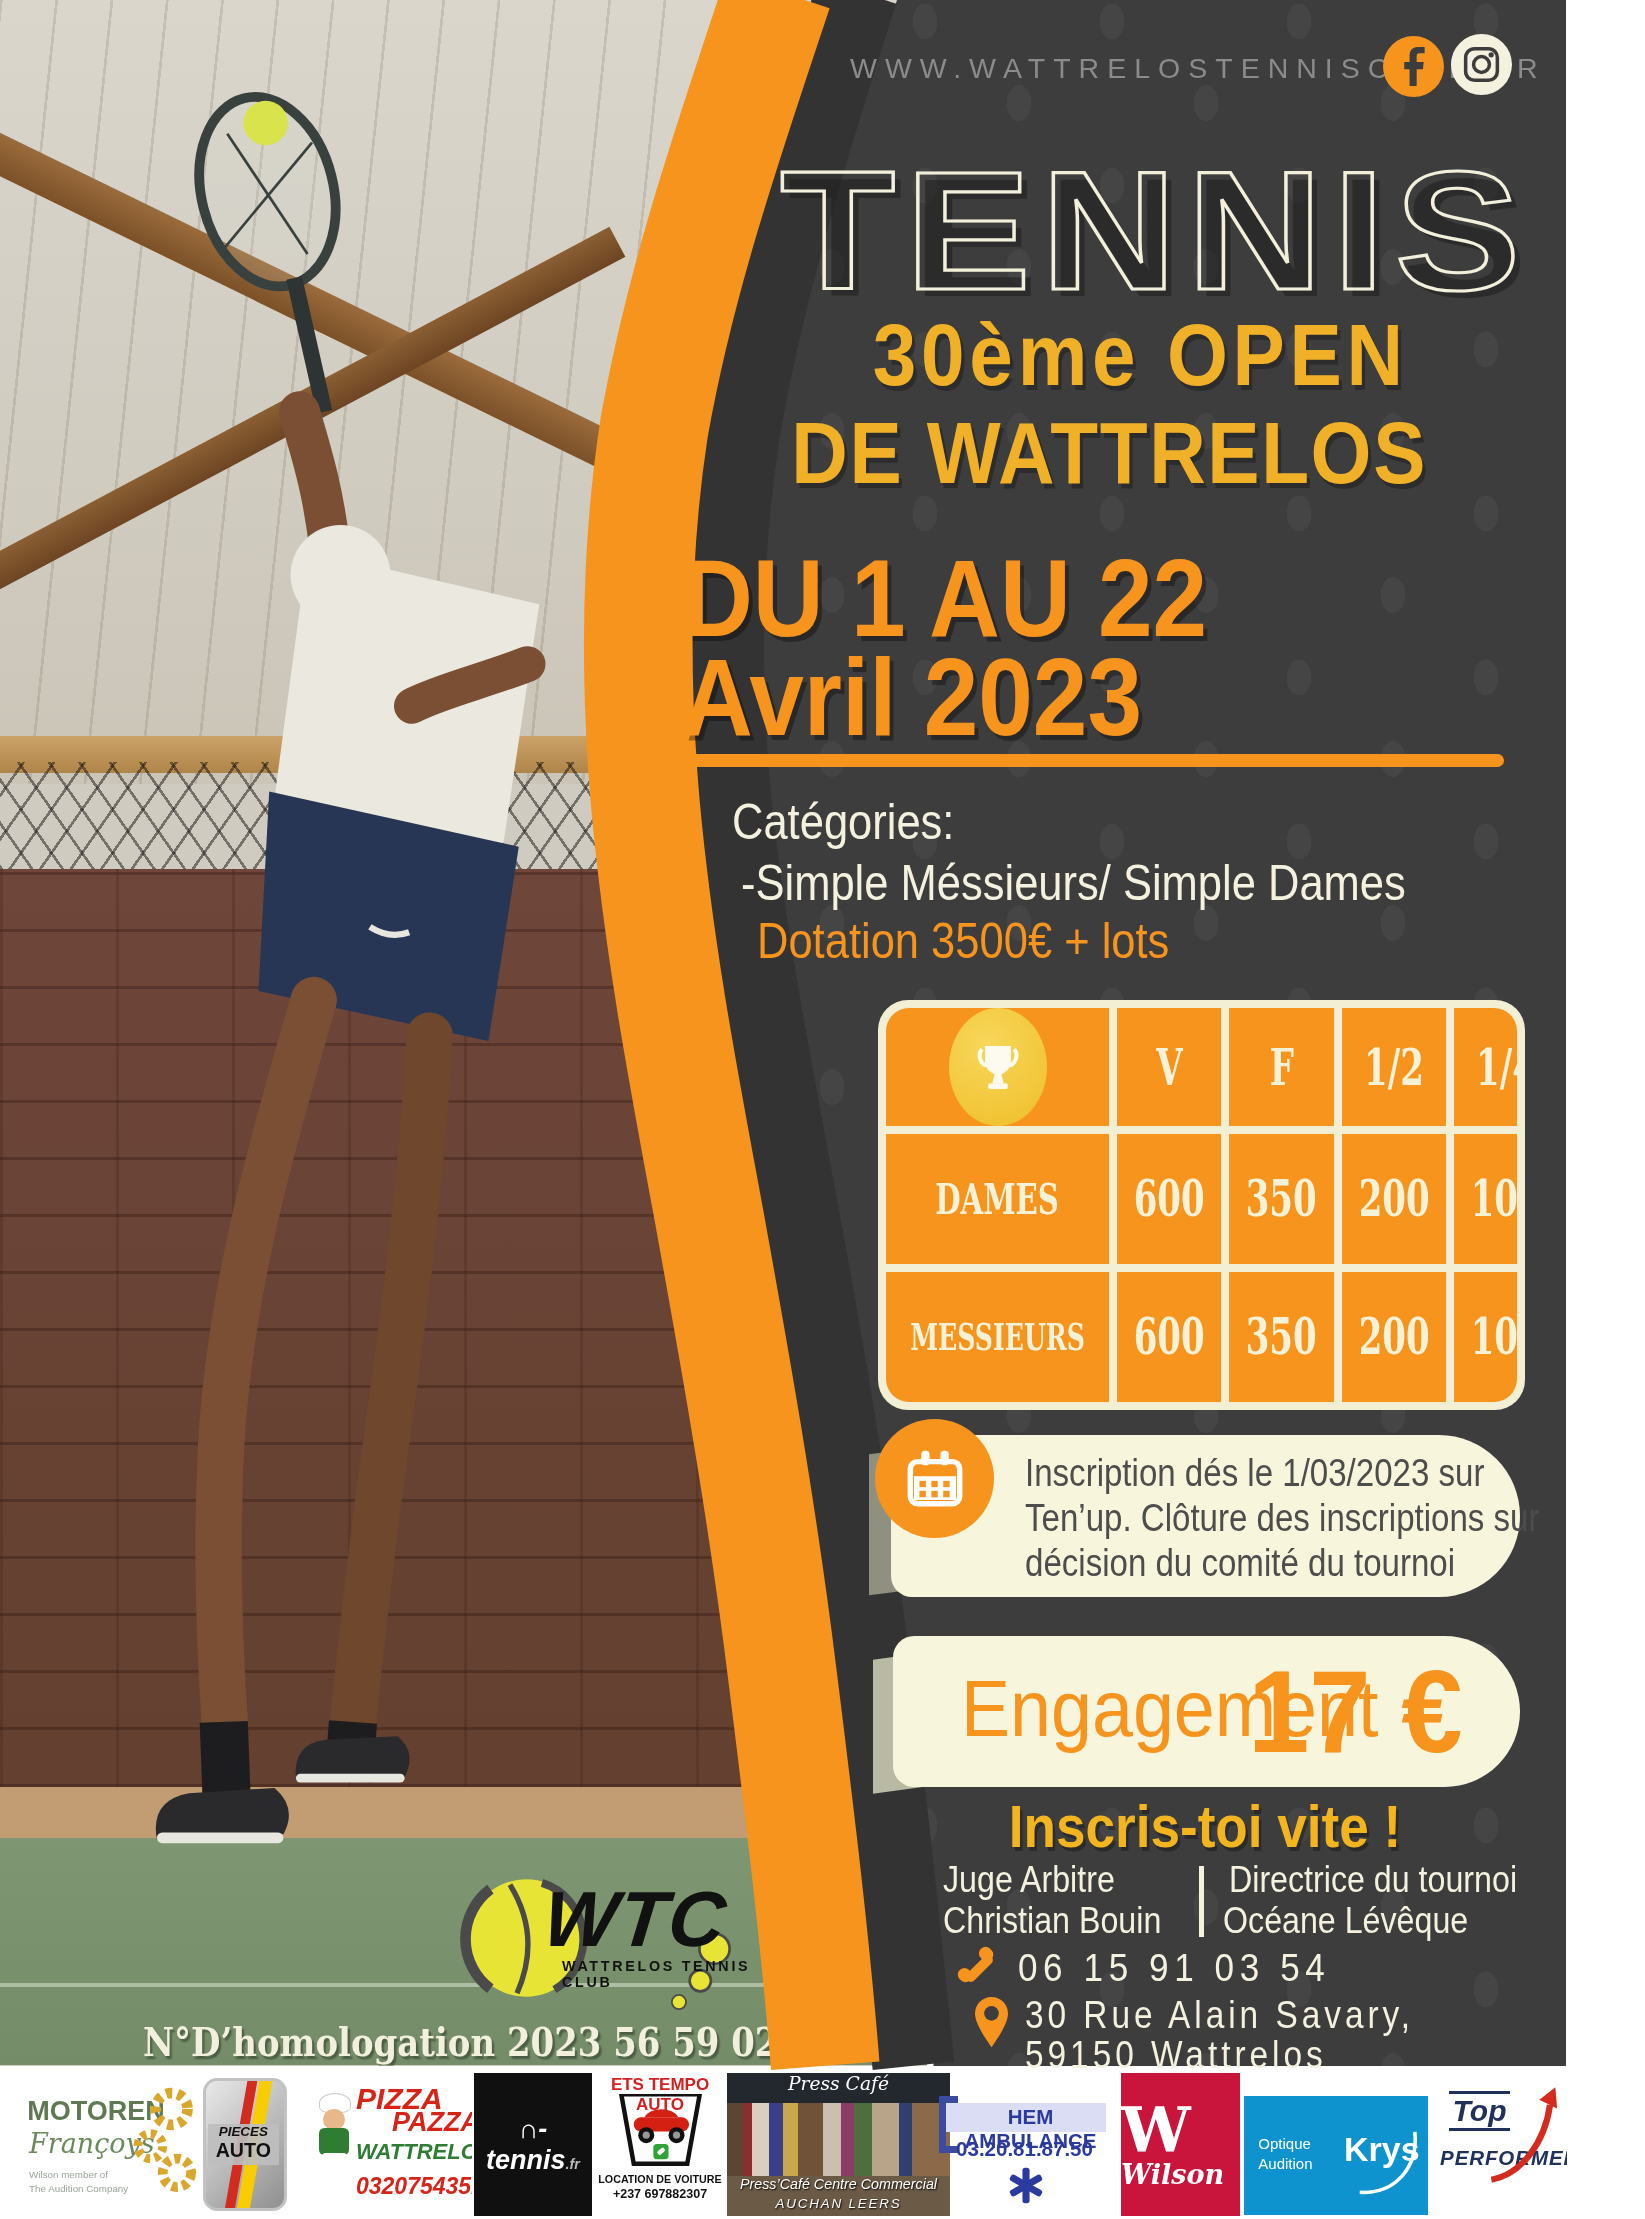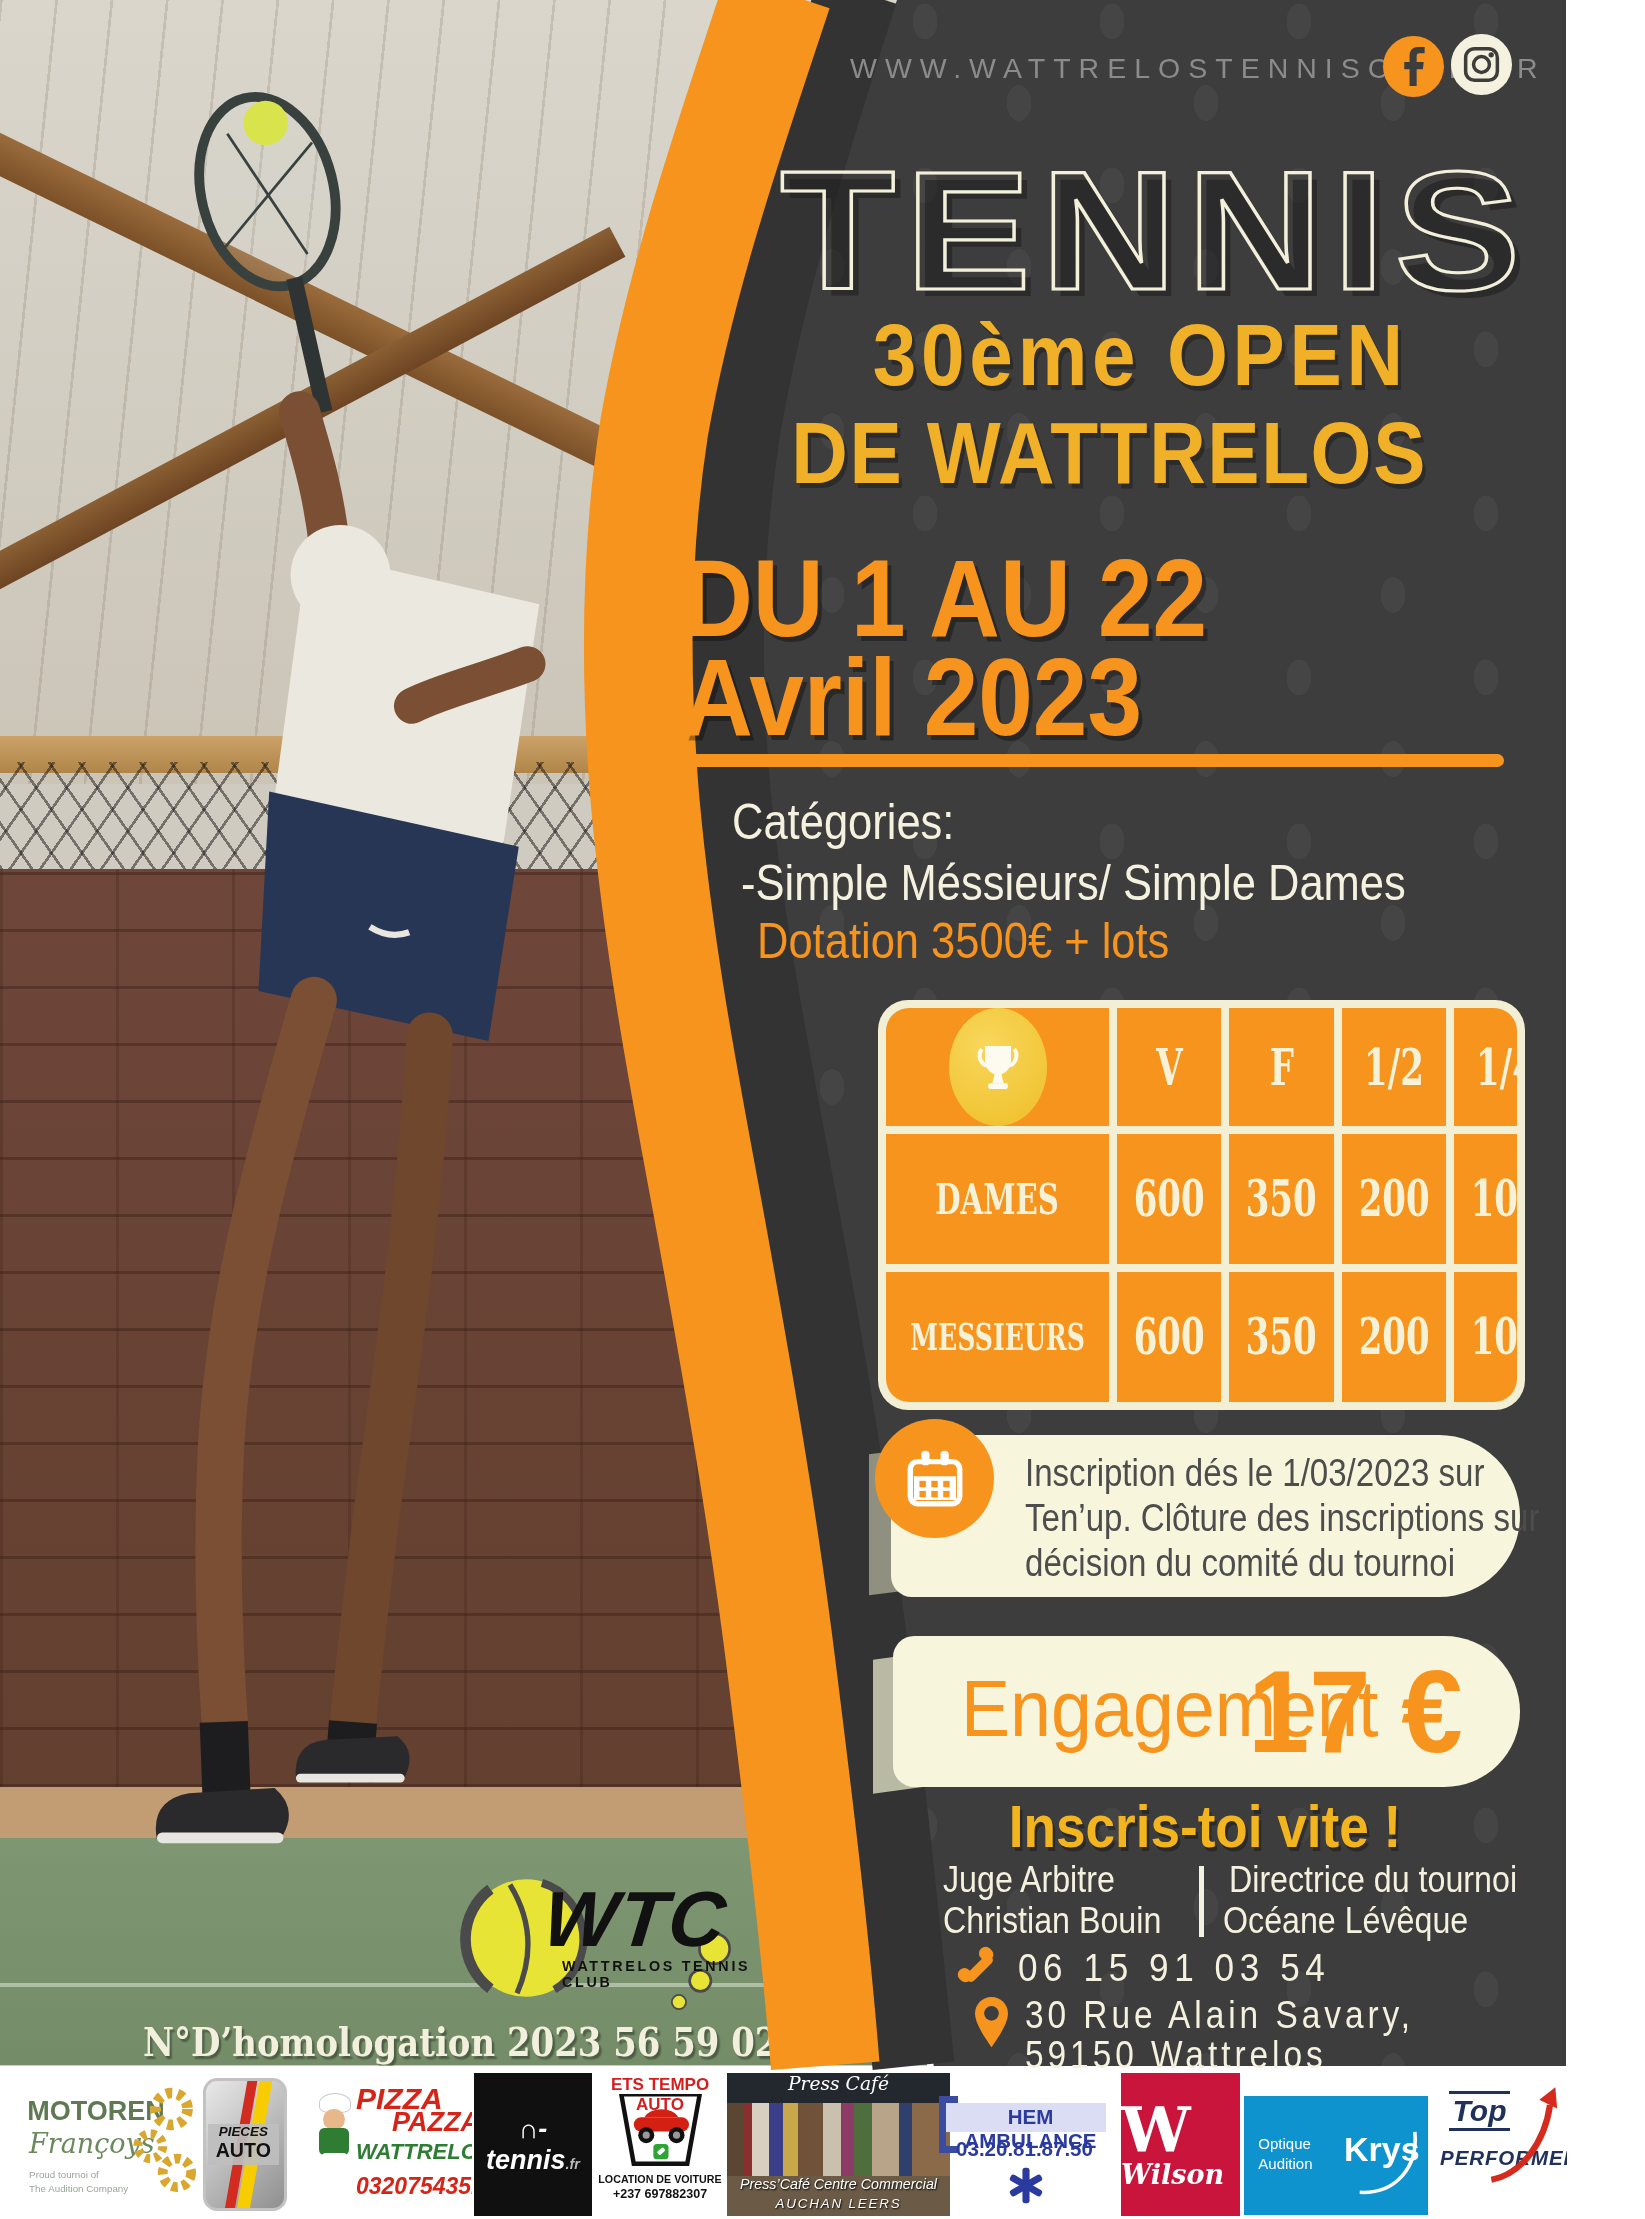--- a/index.html
+++ b/index.html
@@ -323,21 +323,21 @@
   </div>
   <div class="abs contact-txt" style="left:1025px;top:2034px;font-size:38px;letter-spacing:4.5px;">
     <span class="cond" style="transform:scaleX(.88);">59150 Wattrelos</span>
   </div>
 
   <div id="sponsors" class="abs">
 
     <div class="s-tile" style="left:22px;width:178px;">
       <div style="position:absolute;left:5.3px;top:23px;font-size:27px;font-weight:800;color:#5F7A52;">MOTOREN</div>
       <div style="position:absolute;left:7.1px;top:55px;font-size:27px;font-style:italic;color:#6B8A5C;font-family:'DejaVu Serif',serif;">Françoys</div>
-      <div style="position:absolute;left:7.1px;top:96px;font-size:9.8px;color:#9aa59a;">Proud tournoi of</div>
+      <div style="position:absolute;left:7.1px;top:96px;font-size:9.8px;color:#9aa59a;">Wilson member of</div>
       <div style="position:absolute;left:7.1px;top:110px;font-size:9.8px;color:#9aa59a;">The Audition Company</div>
       <svg style="position:absolute;right:0;top:9px;" width="71" height="116" viewBox="0 0 80 130">
         <g fill="none" stroke="#D9A62E">
           <circle cx="48" cy="30" r="18" stroke-width="12" stroke-dasharray="7 6"></circle>
           <circle cx="24" cy="72" r="14" stroke-width="10" stroke-dasharray="6 5"></circle>
           <circle cx="54" cy="102" r="16" stroke-width="11" stroke-dasharray="7 5"></circle>
         </g>
       </svg>
     </div>
 

